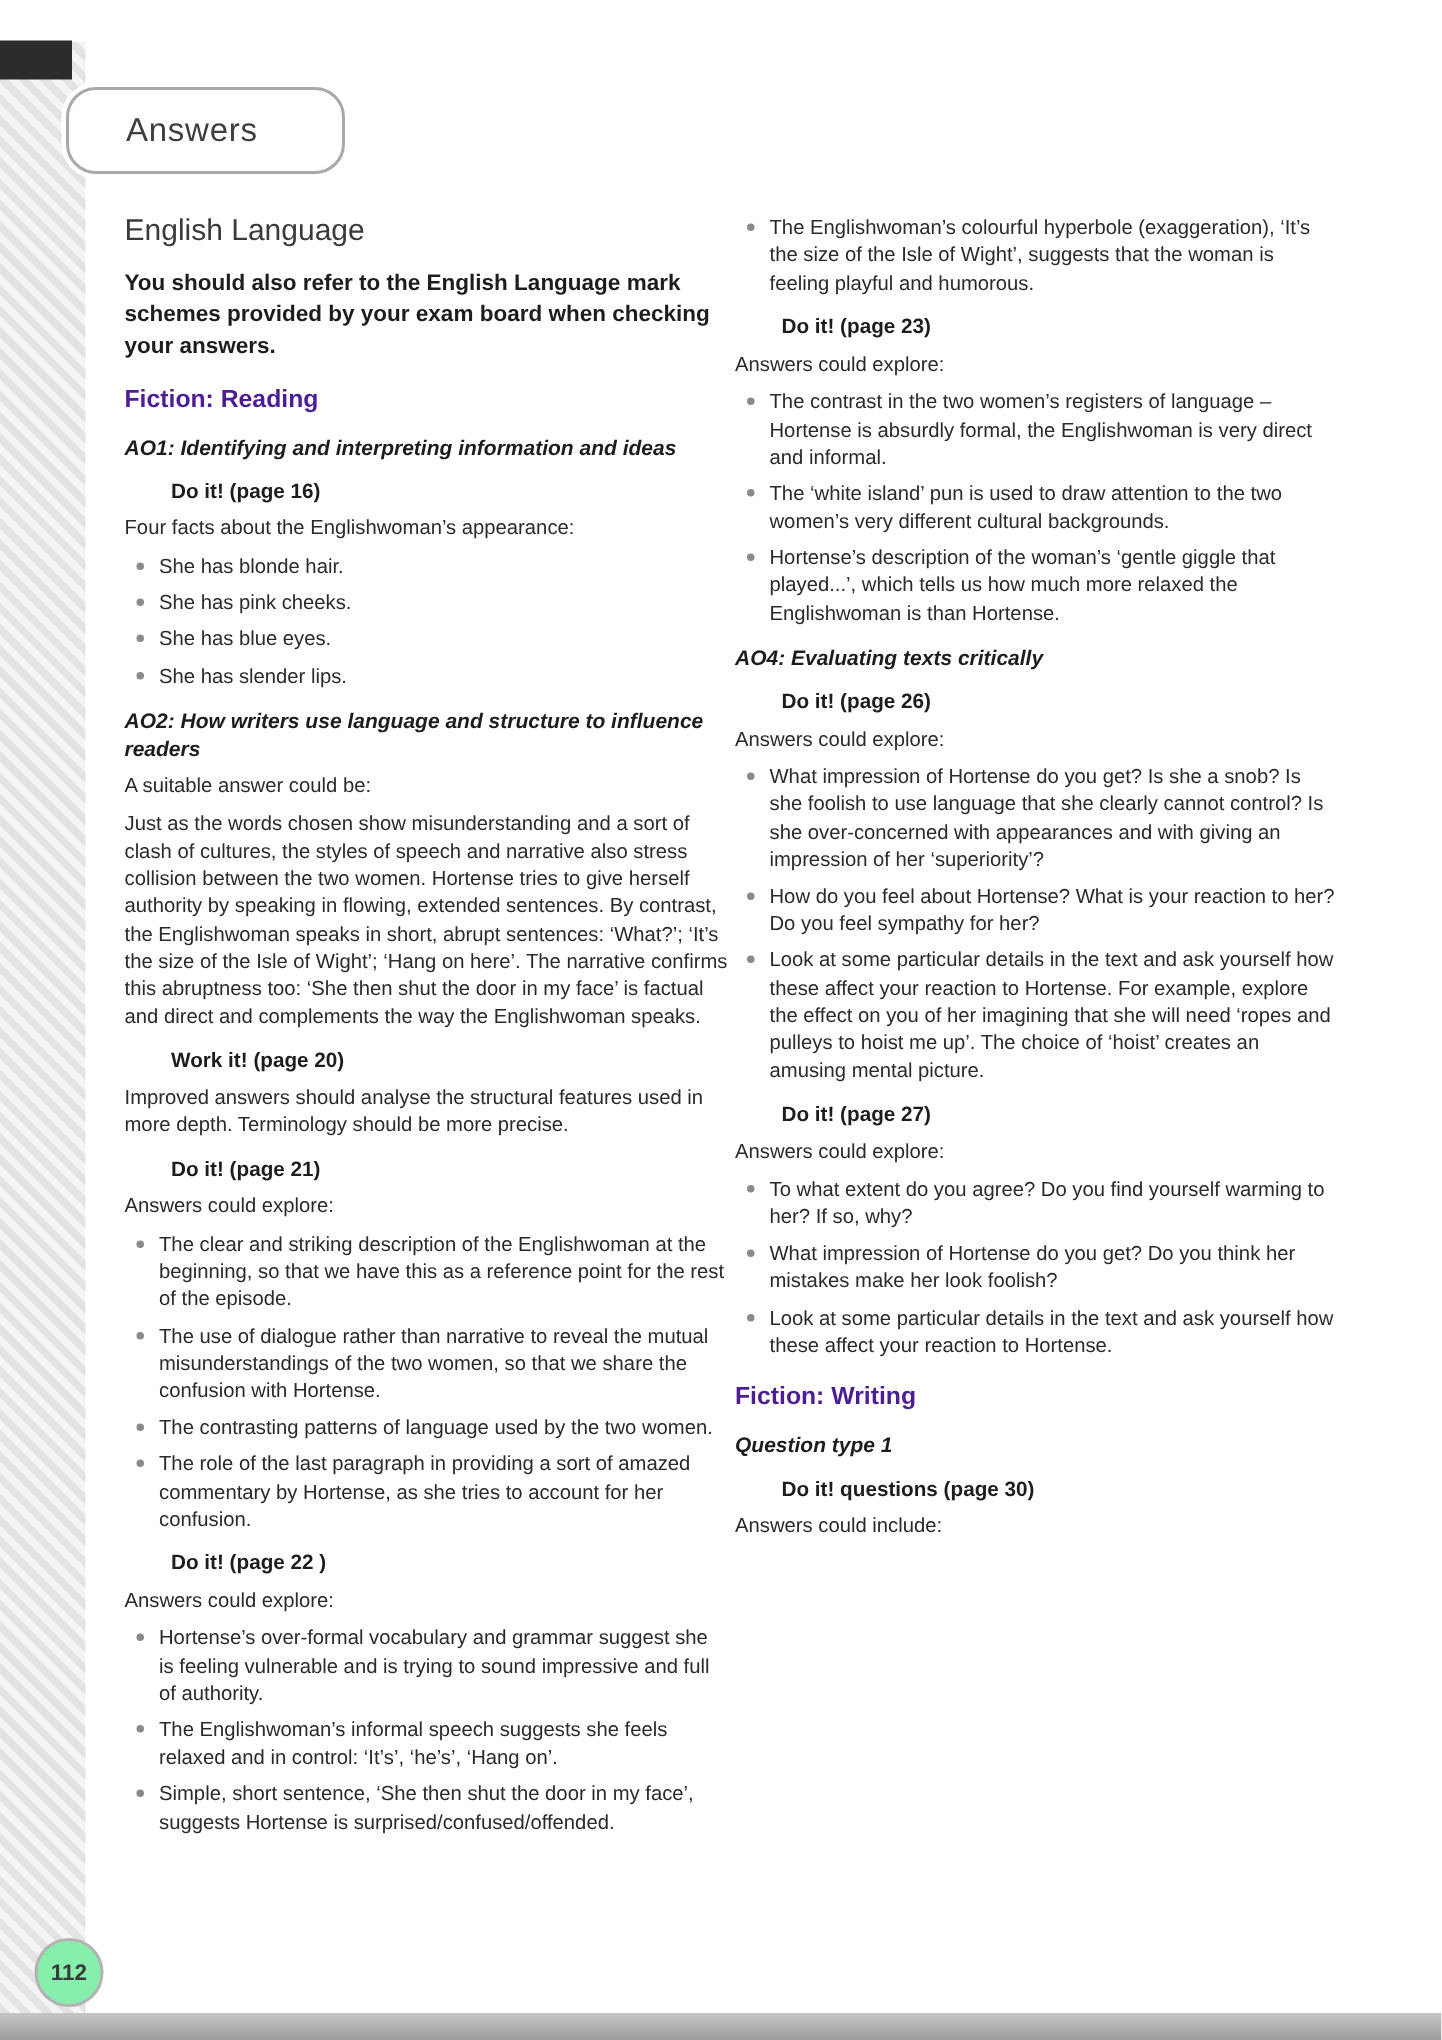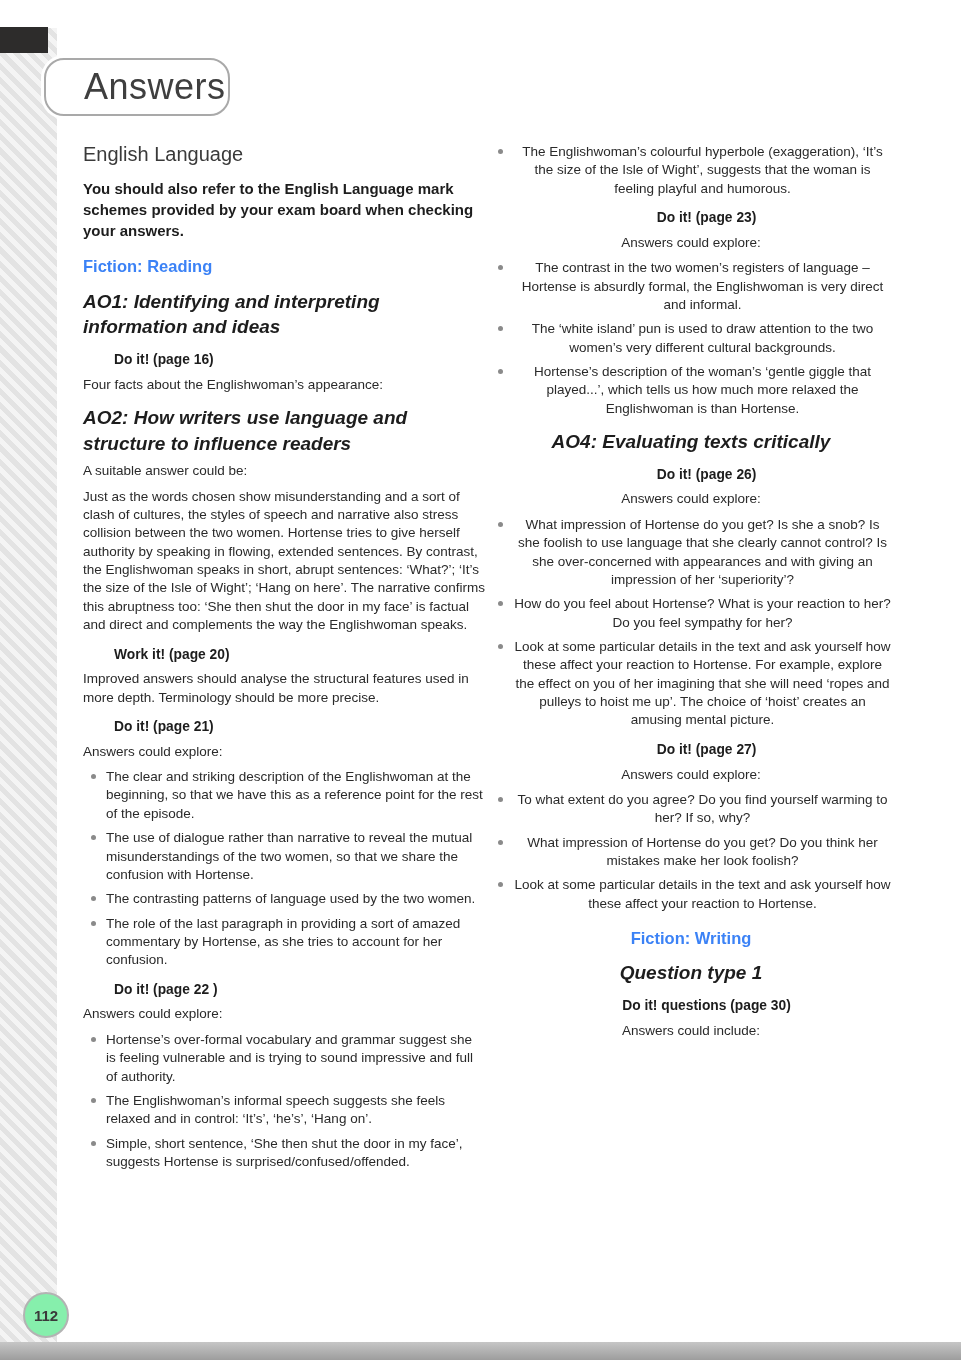--- a/index.html
+++ b/index.html
@@ -22,39 +22,39 @@
     background:linear-gradient(#c6c6c6,#9d9d9d);
   }
   
   .title-box{
     position:absolute;left:44px;top:58px;width:182px;height:54px;
     background:#fff;border:2px solid #a9a9a9;border-radius:20px;
     box-shadow:0 0 0 3px #ffffff;
     display:flex;align-items:center;
   }
   .title-box .title-text{
-    font-size:36px;color:#3f3f3f;font-weight:400;padding-left:38px;letter-spacing:.5px;
+    font-size:22px;color:#3f3f3f;font-weight:400;padding-left:38px;letter-spacing:.5px;
   }
   
   .page-num{
     position:absolute;left:23px;top:1292px;width:42px;height:42px;border-radius:50%;
     background:#86efac;border:2px solid #b3b3b3;
     display:flex;align-items:center;justify-content:center;
     font-weight:700;font-size:15px;color:#3a3a3a;
   }
   
   .col{position:absolute;top:141px;width:402px;}
   #col-left{left:83px;}
-  #col-right{left:490px;text-align:center;}
+  #col-right{left:490px;}
 
   .blk{margin:0 0 7px 0;font-size:13.5px;line-height:1.36;color:#2a2a2a;}
   .b-h2{font-size:20px;font-weight:400;color:#3a3a3a;margin:0 0 10px 0;}
   .b-lead{font-size:15px;font-weight:700;color:#1d1d1d;line-height:1.4;margin:0 0 14px 0;}
-  .b-section{font-size:16.5px;font-weight:700;color:#3b82f6;margin:14px 0 10px 0;}
-  .b-ao{font-size:19px;font-weight:700;font-style:italic;color:#1d1d1d;margin:11px 0 6px 0;line-height:1.35;}
+  .b-section{font-size:16.5px;font-weight:700;color:#4c1d95;margin:14px 0 10px 0;}
+  .b-ao{font-size:14px;font-weight:700;font-style:italic;color:#1d1d1d;margin:11px 0 6px 0;line-height:1.35;}
   .b-sub{font-size:13.8px;font-weight:700;color:#1d1d1d;margin:11px 0 6px 0;padding-left:31px;}
   .b-para{margin:0 0 7px 0;}
   ul.bullets{list-style:none;margin:2px 0 10px 0;padding:0;}
   ul.bullets li{
     position:relative;padding-left:23px;margin:0 0 6px 0;
     font-size:13.5px;line-height:1.36;color:#2a2a2a;
   }
   ul.bullets li::before{
     content:"";position:absolute;left:8px;top:6px;width:5px;height:5px;
     border-radius:50%;background:#8a8a8a;
@@ -72,20 +72,26 @@
   <span class="title-text">Answers</span>
 </div>
 
 <div class="col" id="col-left">
     <div class="blk b-h2">English Language</div>
     <div class="blk b-lead">You should also refer to the English Language mark schemes provided by your exam board when checking your answers.</div>
     <div class="blk b-section">Fiction: Reading</div>
     <div class="blk b-ao">AO1: Identifying and interpreting information and ideas</div>
     <div class="blk b-sub">Do it! (page 16)</div>
     <div class="blk b-para">Four facts about the Englishwoman’s appearance:</div>
+    <ul class="bullets">
+      <li>She has blonde hair.</li>
+      <li>She has pink cheeks.</li>
+      <li>She has blue eyes.</li>
+      <li>She has slender lips.</li>
+    </ul>
     <div class="blk b-ao">AO2: How writers use language and structure to influence readers</div>
     <div class="blk b-para">A suitable answer could be:</div>
     <div class="blk b-para">Just as the words chosen show misunderstanding and a sort of clash of cultures, the styles of speech and narrative also stress collision between the two women. Hortense tries to give herself authority by speaking in flowing, extended sentences. By contrast, the Englishwoman speaks in short, abrupt sentences: ‘What?’; ‘It’s the size of the Isle of Wight’; ‘Hang on here’. The narrative confirms this abruptness too: ‘She then shut the door in my face’ is factual and direct and complements the way the Englishwoman speaks.</div>
     <div class="blk b-sub">Work it! (page 20)</div>
     <div class="blk b-para">Improved answers should analyse the structural features used in more depth. Terminology should be more precise.</div>
     <div class="blk b-sub">Do it! (page 21)</div>
     <div class="blk b-para">Answers could explore:</div>
     <ul class="bullets">
       <li>The clear and striking description of the Englishwoman at the beginning, so that we have this as a reference point for the rest of the episode.</li>
       <li>The use of dialogue rather than narrative to reveal the mutual misunderstandings of the two women, so that we share the confusion with Hortense.</li>

